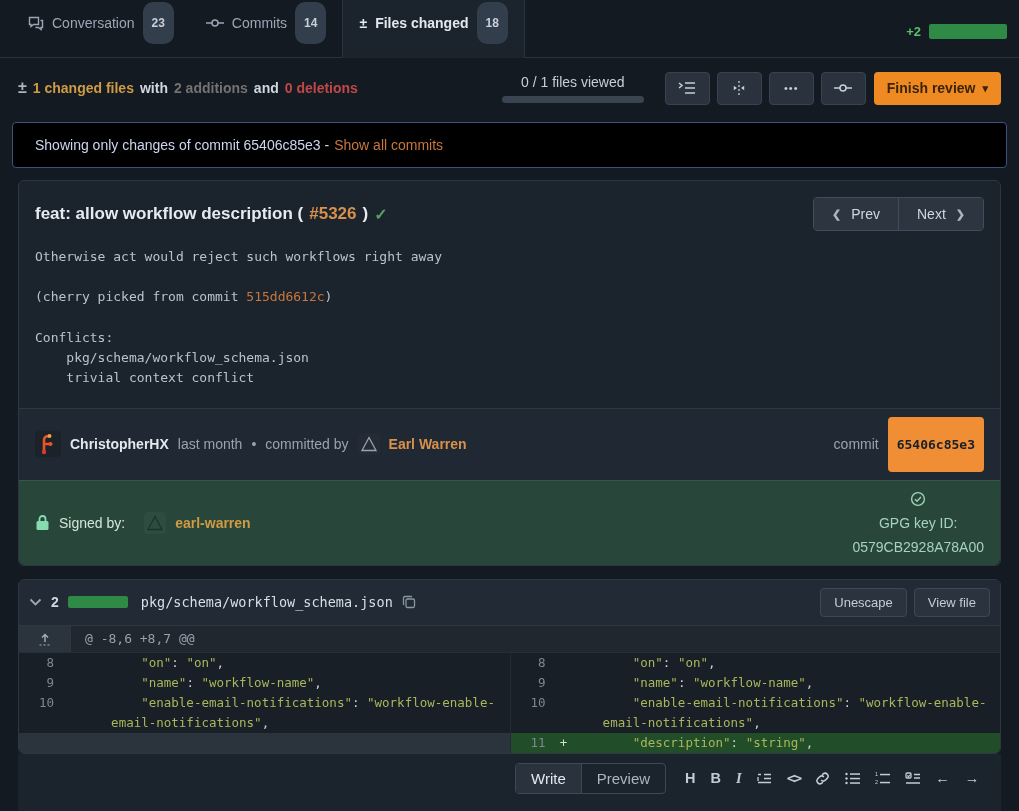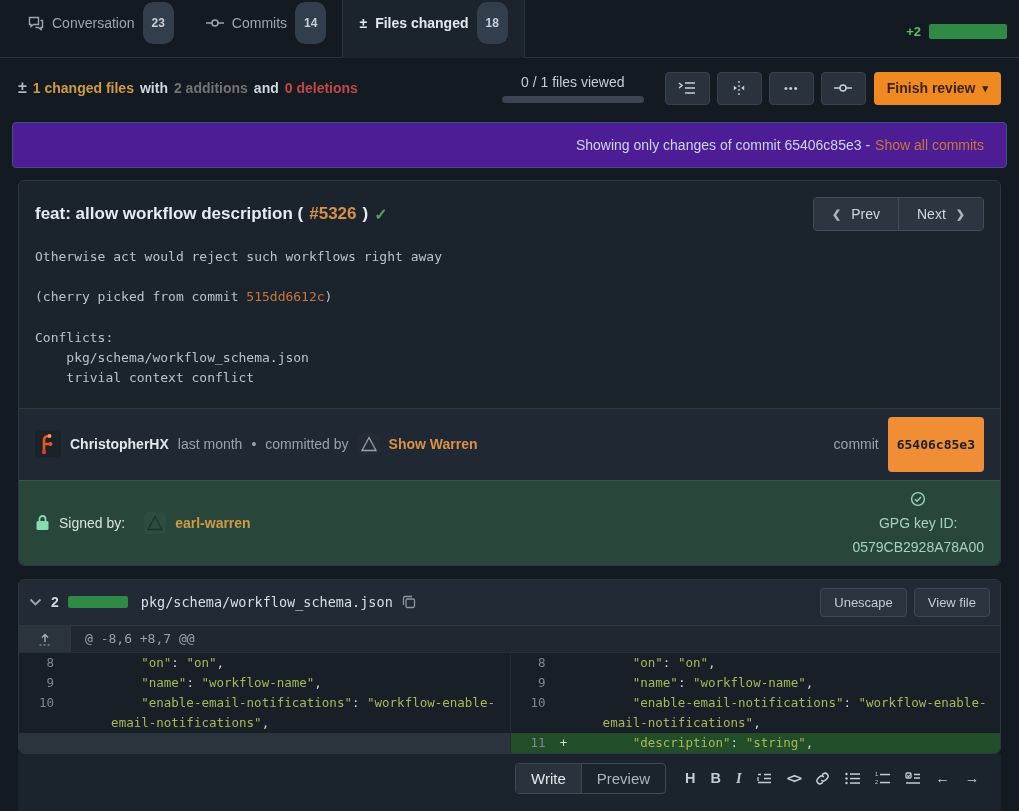--- a/index.html
+++ b/index.html
@@ -30,21 +30,21 @@
   .sum .adds { color:#737373; }
   .sum .dels { color:#c04848; }
   .diffbar-right { margin-left:auto; display:flex; align-items:center; }
   .viewed { display:flex; flex-direction:column; align-items:center; margin-right:14px; }
   .viewed-label { color:#c6cfd8; font-size:14px; }
   .viewed-bar { width:142px; height:7px; background:#3b4551; border-radius:4px; margin-top:6px; }
   .icon-btn { width:45px; height:33px; background:#2a323d; border:1px solid #39434f; border-radius:4px; display:flex; align-items:center; justify-content:center; color:#c6cfd8; margin-left:7px; cursor:pointer; }
   .finish-btn { height:33px; margin-left:8px; padding:0 13px; background:#ef8a22; color:#3a2306; font-weight:bold; border-radius:4px; display:flex; align-items:center; gap:7px; cursor:pointer; }
 
   
-  .banner { margin:13px 0 0 -6px; width:995px; height:46px; background:#4c1d95; border:1px solid #3c5184; border-radius:4px; display:flex; align-items:center; padding:0 22px; color:#ccd6ee;justify-content:flex-end; }
+  .banner { margin:13px 0 0 -6px; width:995px; height:46px; background:#000000; border:1px solid #3c5184; border-radius:4px; display:flex; align-items:center; padding:0 22px; color:#ccd6ee; }
   .banner a { color:#c8773c; text-decoration:none; margin-left:5px; cursor:pointer; }
 
   
   .pr-box { margin-top:12px; background:#1b232d; border:1px solid #2d3742; border-radius:6px; }
   .pr-head { display:flex; justify-content:space-between; align-items:center; padding:16px 16px 4px; }
   .pr-title { font-size:17px; font-weight:bold; color:#e6ebf1; display:flex; align-items:center; gap:6px; }
   .pr-title .num { color:#d8914a; }
   .pr-title .check { color:#58a15f; font-size:16px; }
   .pn { display:flex; border:1px solid #414d5a; border-radius:4px; overflow:hidden; }
   .pnbtn { padding:8px 18px; background:#2c3540; color:#cfd7df; display:flex; align-items:center; gap:10px; cursor:pointer; }
@@ -229,21 +229,21 @@
       <span class="author-name">ChristopherHX</span>
       <span class="muted">last month</span>
       <span class="muted">•</span>
       <span class="muted">committed by</span>
       <span class="avatar">
         <svg width="22" height="22" viewBox="0 0 22 22">
             <rect width="22" height="22" rx="3" fill="#242b34"></rect>
           <path d="M11 4.5L18 17.5H4z" fill="none" stroke="#97a4b1" stroke-width="1.3"></path>
         </svg>
       </span>
-      <span class="committer">Show Warren</span>
+      <span class="committer">Earl Warren</span>
       <div class="author-right">
         <span class="muted">commit</span>
         <span class="sha-badge">65406c85e3</span>
       </div>
     </div>
 
     <div class="signed-row">
       <span>
         <svg width="15" height="17" viewBox="0 0 15 17" fill="#86dcb0">
             <rect x="1.5" y="7" width="12" height="9" rx="1.5"></rect>

